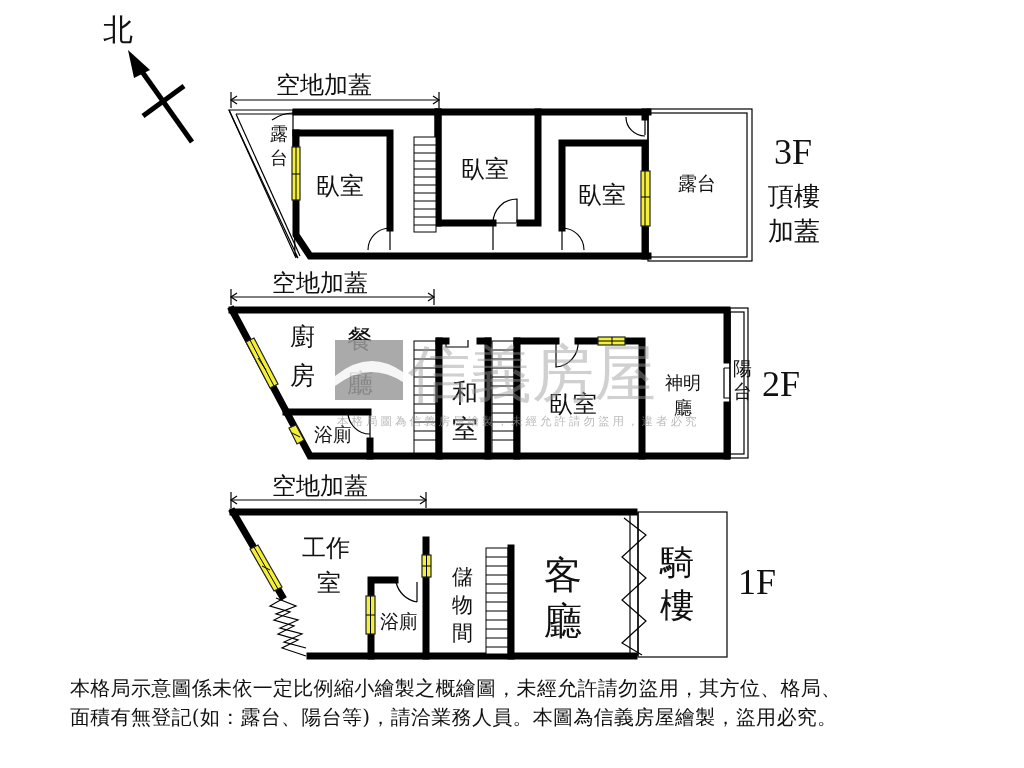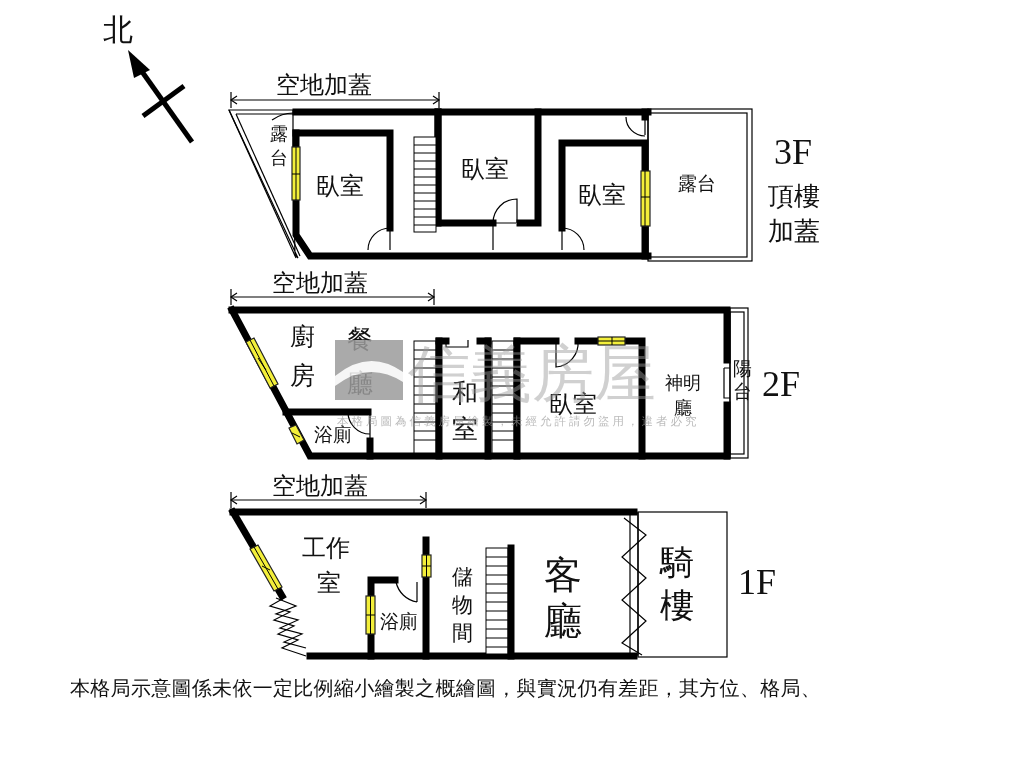--- a/index.html
+++ b/index.html
@@ -277,14 +277,15 @@
     <text class="lbl" x="452" y="640" font-size="21">間</text>
     <text class="lbl" x="544" y="588" font-size="38">客</text>
     <text class="lbl" x="544" y="634" font-size="38">廳</text>
     <text class="lbl" x="660" y="574" font-size="34">騎</text>
     <text class="lbl" x="660" y="617" font-size="34">樓</text>
     <text class="floor-lbl" x="738" y="594" font-size="36">1F</text>
   </g>
 </svg>
 
 <div class="disclaimer">
-  <div>本格局示意圖係未依一定比例縮小繪製之概繪圖，與實況仍有差距，其方位、格局、</div>
+  <div>本格局示意圖係未依一定比例縮小繪製之概繪圖，未經允許請勿盜用，其方位、格局、</div>
+  <div>面積有無登記(如：露台、陽台等)，請洽業務人員。本圖為信義房屋繪製，盜用必究。</div>
 </div>
 
 </body></html>

